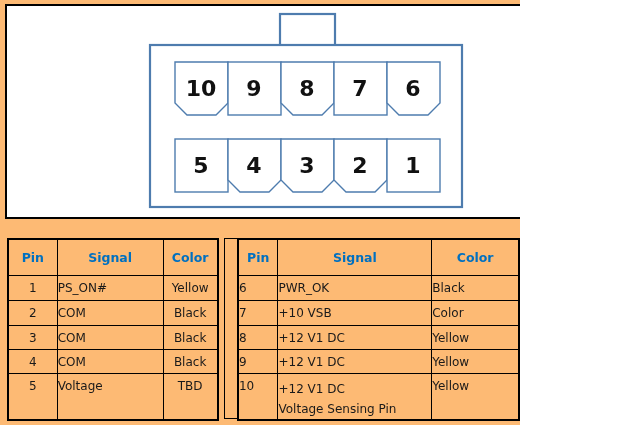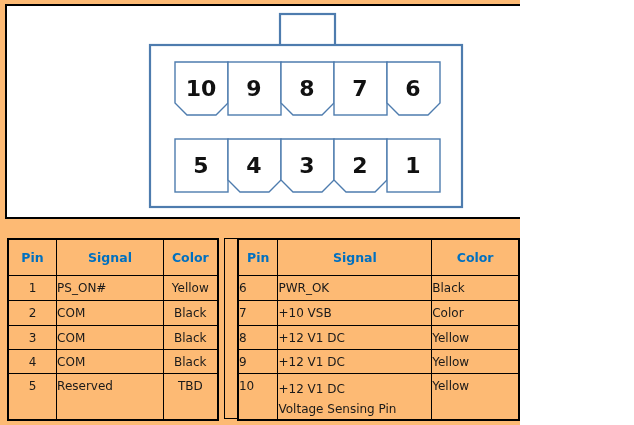--- a/index.html
+++ b/index.html
@@ -120,21 +120,21 @@
         <td class="pl10">COM</td>
         <td class="ta-c">Black</td>
       </tr>
       <tr class="r4">
         <td class="ta-c">4</td>
         <td class="pl10">COM</td>
         <td class="ta-c">Black</td>
       </tr>
       <tr class="rlast">
         <td class="ta-c">5</td>
-        <td class="pl10">Reserved</td>
+        <td class="pl10">Voltage</td>
         <td class="ta-c">TBD</td>
       </tr>
     </tbody>
       </table>
 
     <div class="gap6"></div>
     <div class="spacer-strip"></div>
 
     <table class="pinout">
       <colgroup>

